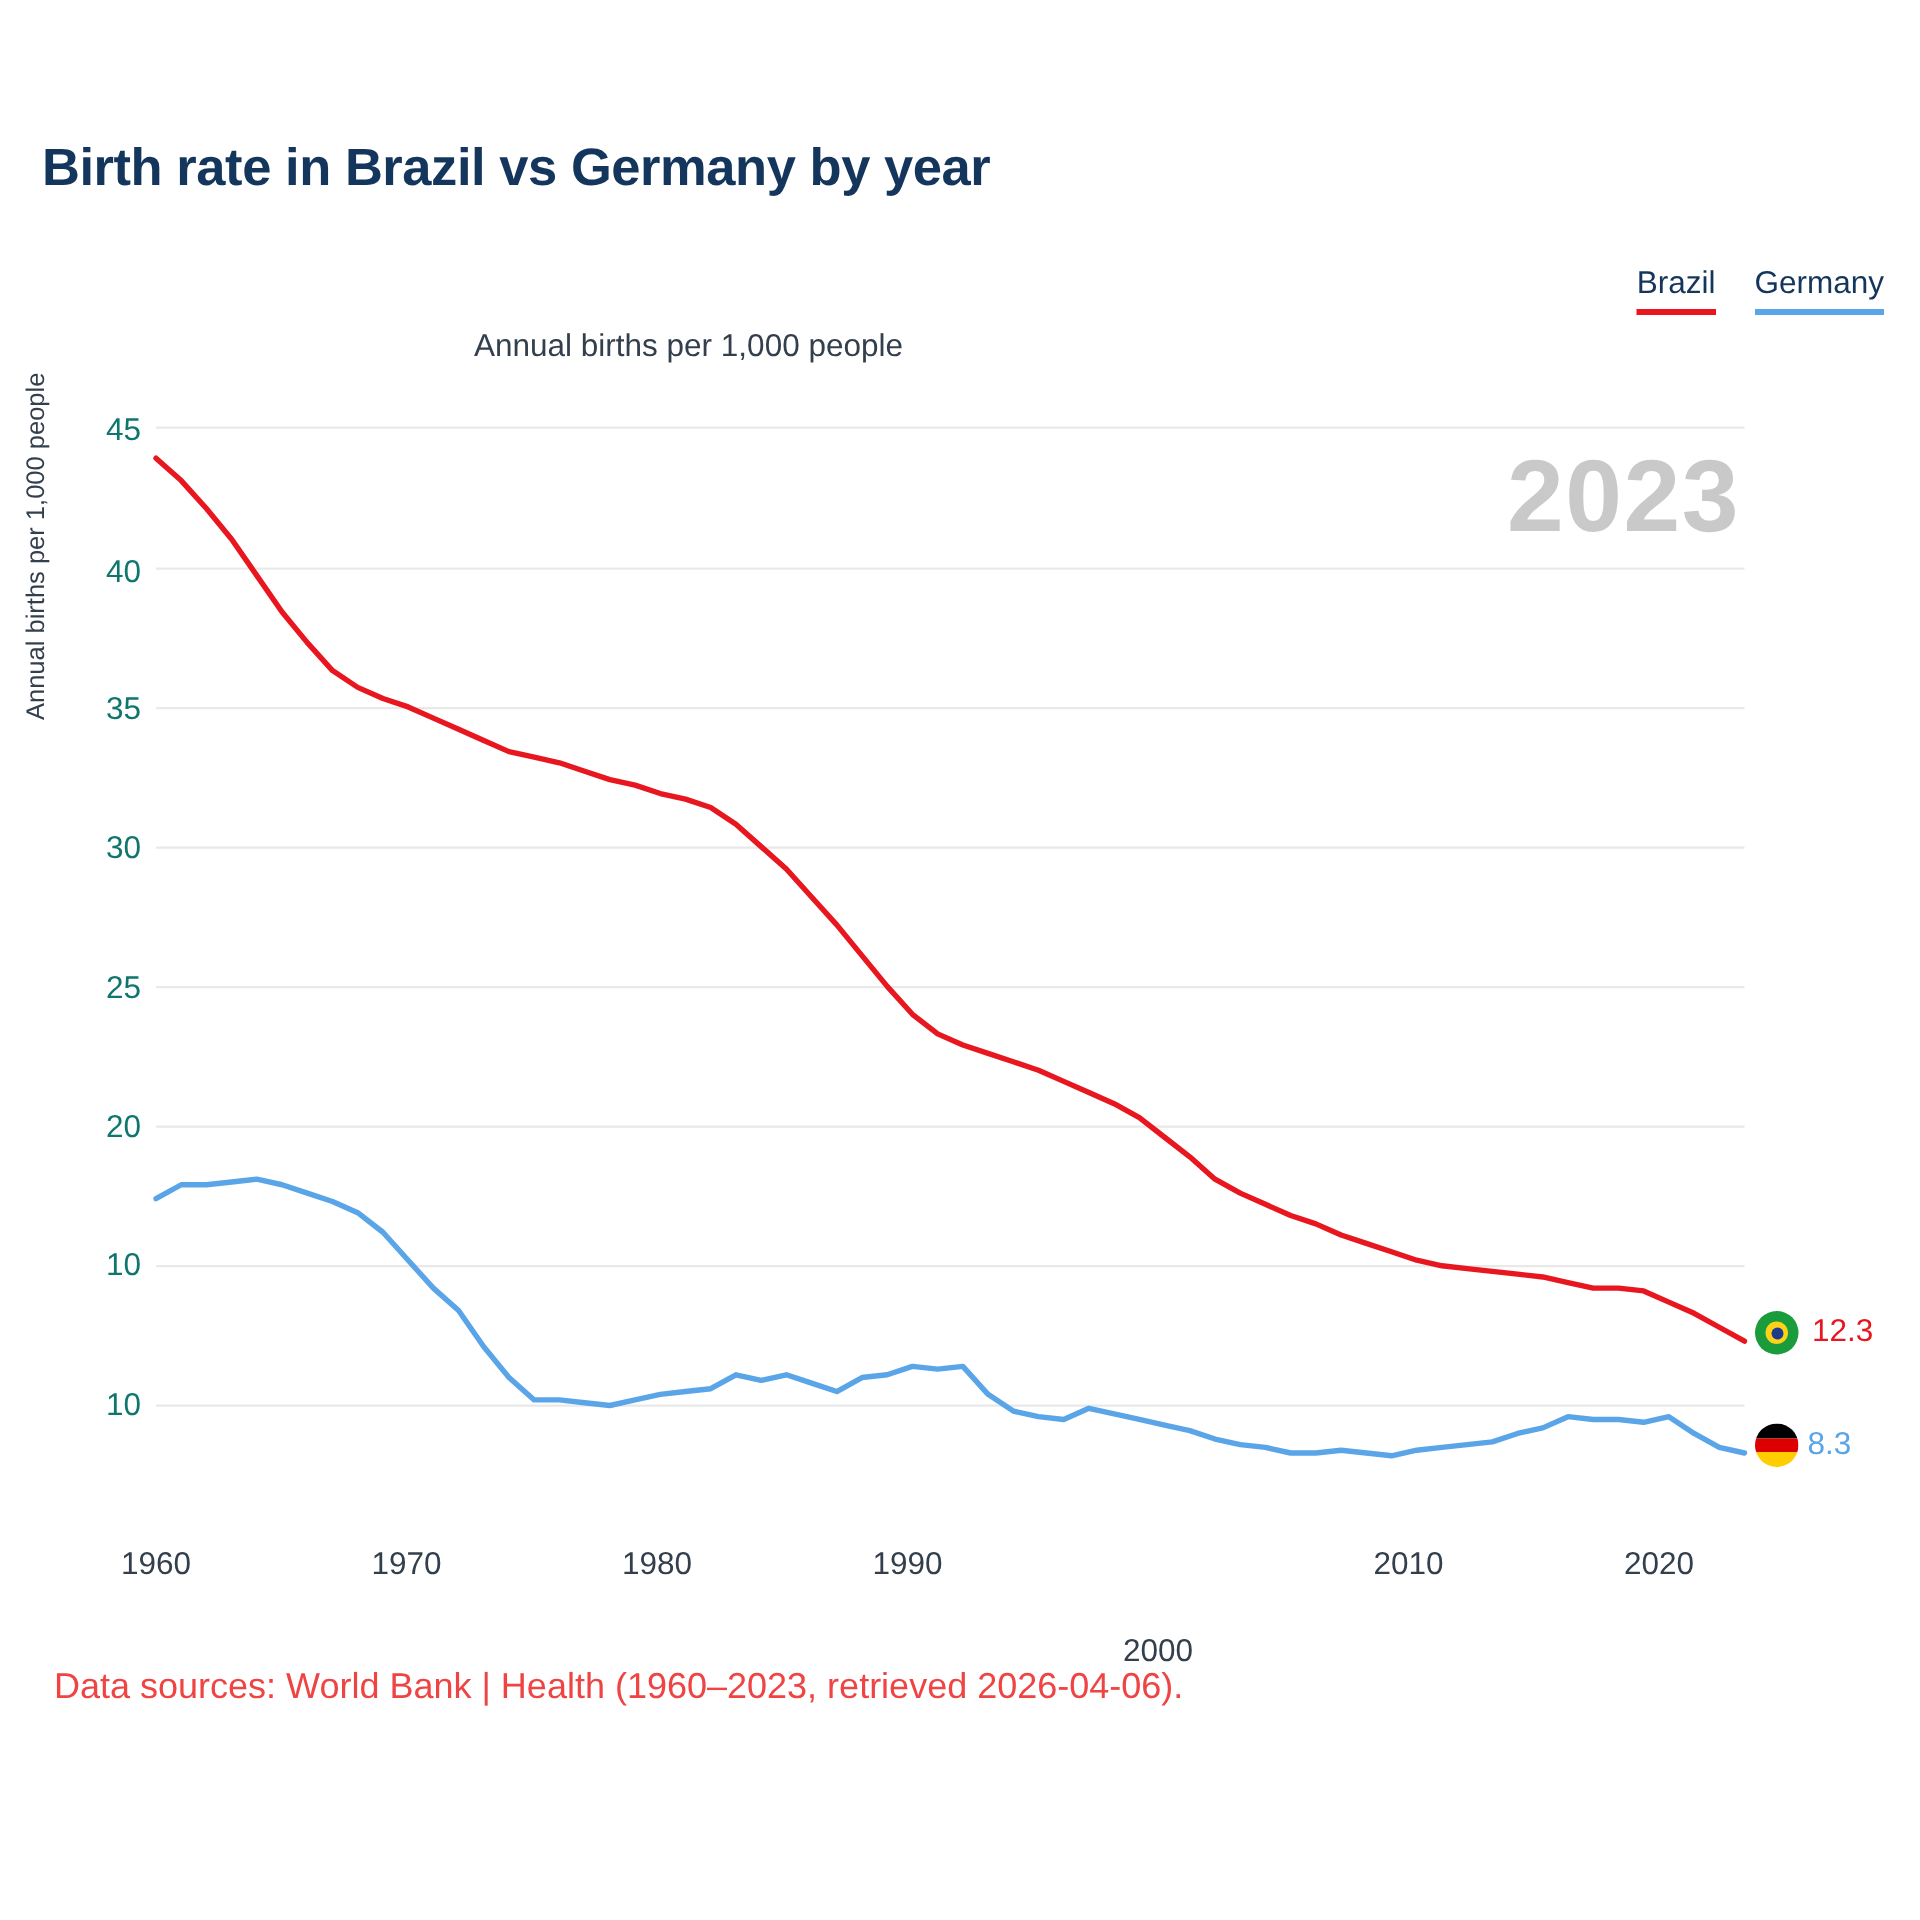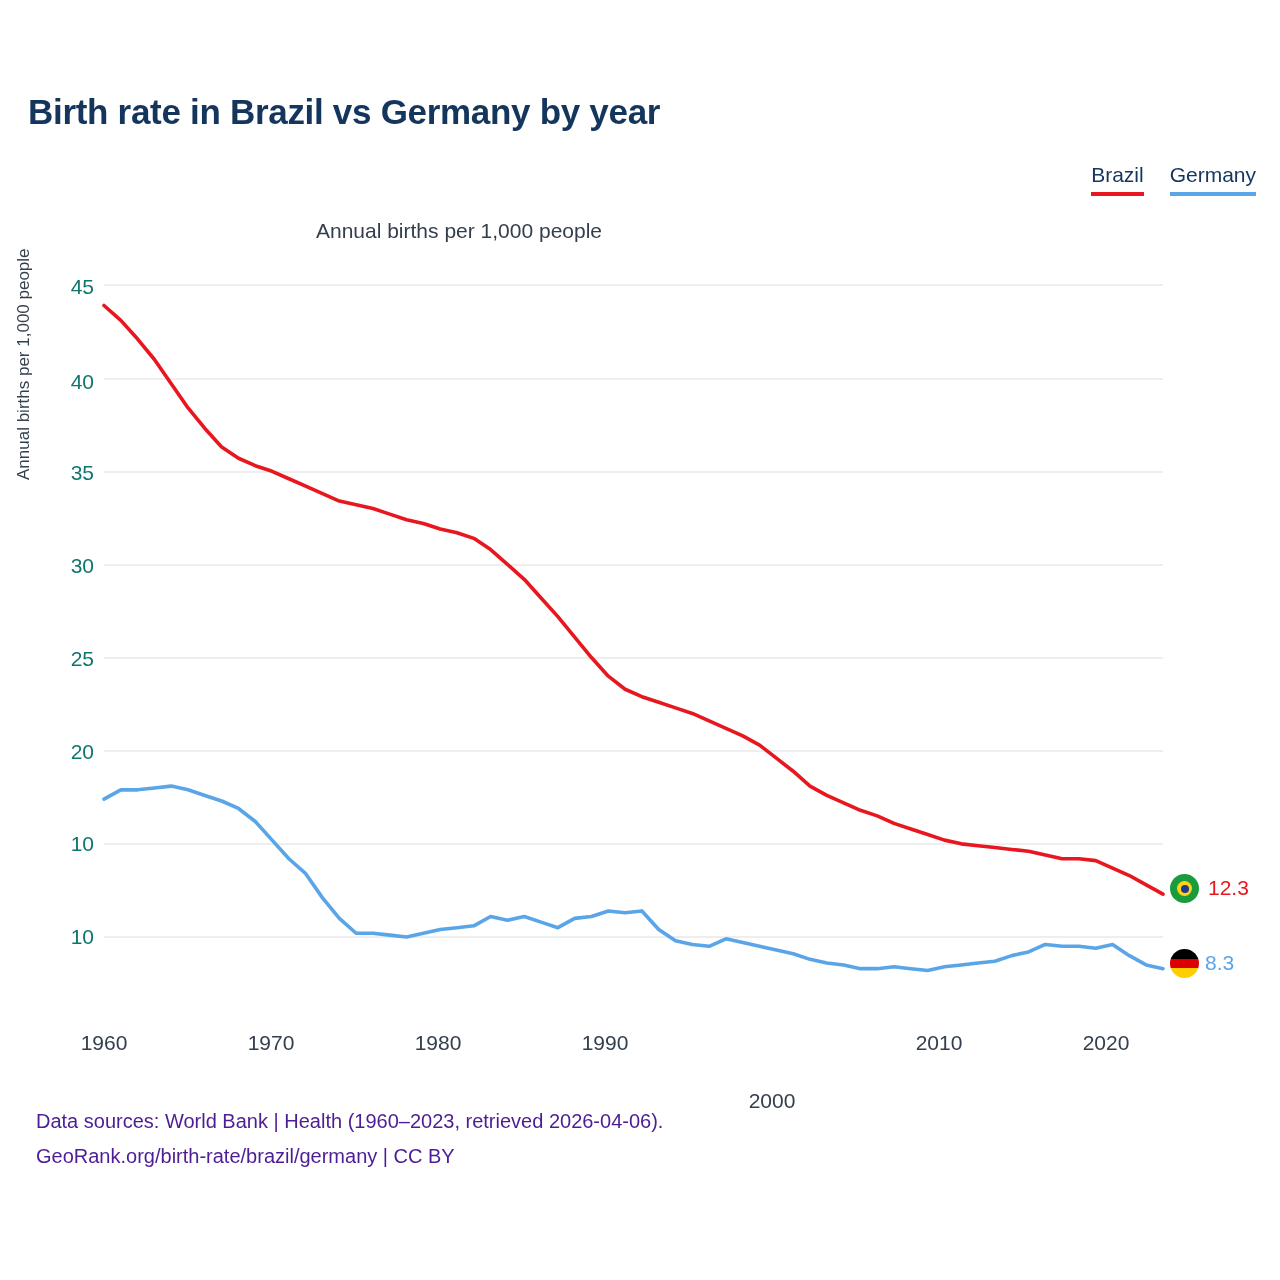--- a/index.html
+++ b/index.html
@@ -22,21 +22,21 @@
     left: 28px;
     top: 92px;
     font-size: 35px;
     font-weight: bold;
     color: #14365c;
     letter-spacing: -0.3px;
   }
   .legend {
     position: absolute;
     right: 24px;
-    top: 164px;
+    top: 178px;
     display: flex;
     gap: 26px;
     align-items: flex-start;
   }
   .legend-item {
     font-size: 21px;
     padding-bottom: 6px;
     line-height: 1.05;
   }
   .legend-item.brazil { color: #14365c; border-bottom: 4px solid #e8171f; }
@@ -125,42 +125,43 @@
   }
   .flag.germany { left: 1170px; top: 949px; }
   .flag.germany .band { position: absolute; left: 0; width: 100%; height: 33.34%; }
   .flag.germany .b1 { top: 0; background: #000000; }
   .flag.germany .b2 { top: 33.33%; background: #dd0000; }
   .flag.germany .b3 { top: 66.66%; background: #ffce00; }
   .footer {
     position: absolute;
     left: 36px;
     top: 1104px;
-    font-size: 20px;
-    color: #4c1d95;
+    font-size: 24px;
+    color: #ef4444;
     line-height: 1.75;
   }
   .footer div { white-space: nowrap; }
 </style>
 </head>
 <body>
 
 <div class="page">
 
   <div class="title">Birth rate in Brazil vs Germany by year</div>
 
   <div class="legend">
     <div class="legend-item brazil">Brazil</div>
     <div class="legend-item germany">Germany</div>
   </div>
 
   <div class="subtitle"><span>Annual births per 1,000 people</span></div>
 
   <div class="ylabel">Annual births per 1,000 people</div>
 
+  <div class="bigyear">2023</div>
 
   <div class="ytick" style="left:34px; top:275px;">45</div>
   <div class="ytick" style="left:34px; top:370px;">40</div>
   <div class="ytick" style="left:34px; top:461px;">35</div>
   <div class="ytick" style="left:34px; top:554px;">30</div>
   <div class="ytick" style="left:34px; top:647px;">25</div>
   <div class="ytick" style="left:34px; top:740px;">20</div>
   <div class="ytick" style="left:34px; top:832px;">10</div>
   <div class="ytick" style="left:34px; top:925px;">10</div>
 
@@ -195,16 +196,15 @@
 
   <div class="flag germany">
     <div class="band b1"></div>
       <div class="band b2"></div>
       <div class="band b3"></div>
   </div>
   <div class="endlabel germany">8.3</div>
 
   <div class="footer">
     <div>Data sources: World Bank | Health (1960–2023, retrieved 2026-04-06).</div>
-    <div>GeoRank.org/birth-rate/brazil/germany | CC BY</div>
   </div>
 
 </div>
 
 </body></html>

